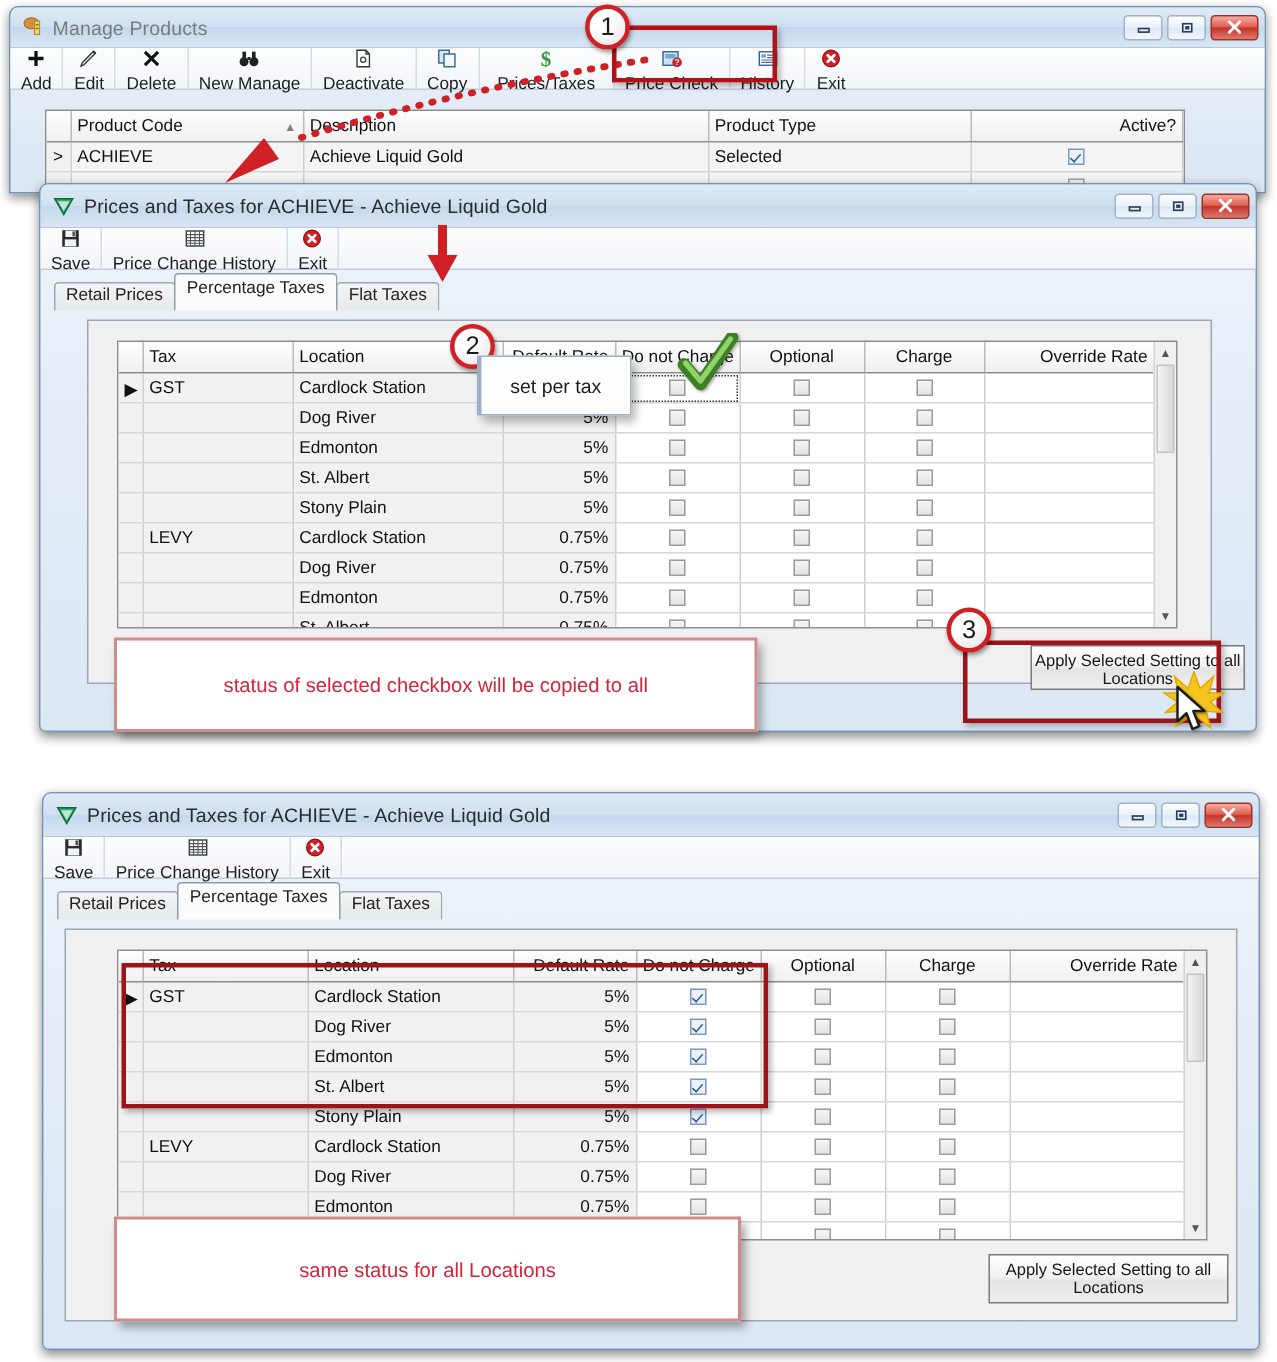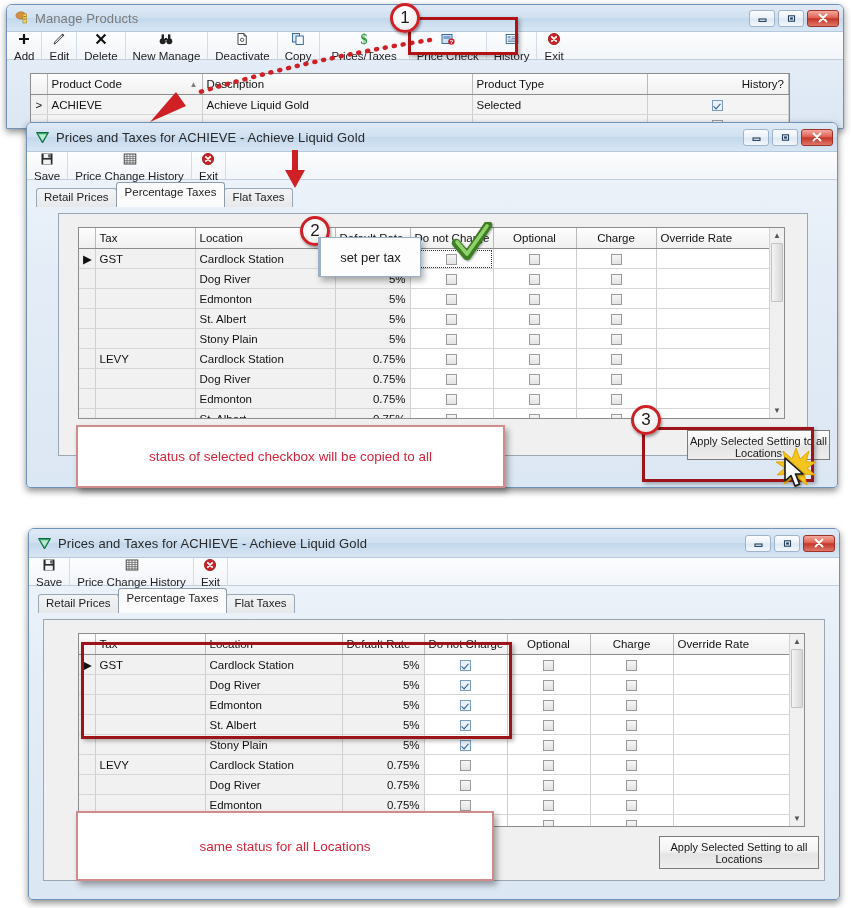--- a/index.html
+++ b/index.html
@@ -154,21 +154,21 @@
     border-right: 1px solid #cfcfcf;
     border-bottom: 1px solid #d6d6d6;
     padding: 1px 4px;
     height: 17px;
     background: #f1f1f1;
     white-space: nowrap;
     color: #111;
   }
   table.gtab td.num { text-align: right; }
   table.gtab td.ctr { text-align: center; background:#fff; }
-  table.gtab th.num { }
+  table.gtab th.num { text-align: right; }
   table.gtab th.ctr { text-align: center; }
   td.sel-col, th.sel-col { width: 16px; background: #ebebeb; text-align:center; padding:0; color:#333; }
 
   .cbx {
     width: 11px; height: 11px;
     border: 1px solid #9b9b9b;
     background: linear-gradient(180deg,#f6f6f6,#e3e3e3);
     display: inline-block;
     vertical-align: middle;
     box-sizing: border-box;
@@ -413,21 +413,21 @@
         </colgroup>
       <tbody>
           <tr>
         <th class="sel-col"></th>
         <th>
           <span>Product Code</span>
           <span style="float:right;color:#7d7d7d;font-size:8px;margin-top:2px;">▲</span>
         </th>
         <th>Description</th>
         <th>Product Type</th>
-        <th class="num" style="text-align:right;">History?</th>
+        <th class="num" style="text-align:right;">Active?</th>
       </tr>
       <tr>
         <td class="sel-col">&gt;</td>
         <td style="background:#f4f4f4;">ACHIEVE</td>
         <td style="background:#f4f4f4;">Achieve Liquid Gold</td>
         <td style="background:#f4f4f4;">Selected</td>
         <td class="ctr" style="background:#f4f4f4;"><span class="cbx checked blue"></span></td>
       </tr>
       <tr>
         <td class="sel-col"></td>

